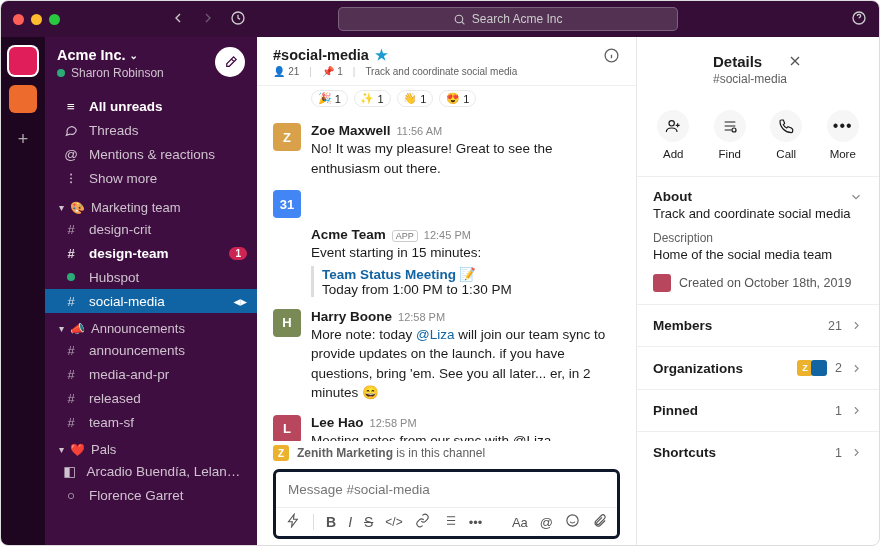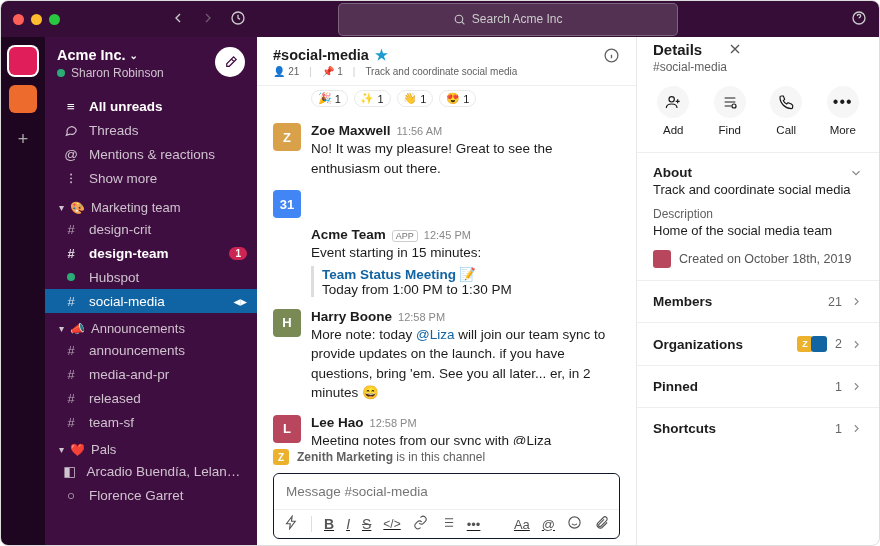--- a/index.html
+++ b/index.html
@@ -5,21 +5,21 @@
 * { margin: 0; padding: 0; box-sizing: border-box; }
 body { font-family: -apple-system, BlinkMacSystemFont, "Segoe UI", Helvetica, Arial, sans-serif; font-size: 13px; color: #1d1c1d; width: 880px; height: 546px; overflow: hidden; background: #fff; }
 .app { display: flex; flex-direction: column; width: 880px; height: 546px; border-radius: 8px; overflow: hidden; border: 1px solid #ddd; }
 .titlebar { height: 36px; background: #350d36; display: flex; align-items: center; padding: 0 12px; gap: 10px; }
 .traffic { display: flex; gap: 7px; margin-right: 10px; }
 .traffic span { width: 11px; height: 11px; border-radius: 50%; display: inline-block; }
 .tr-red { background:#ff5f57; } .tr-yel { background:#febc2e; } .tr-grn { background:#28c840; }
 .tb-spacer { flex: 0 0 80px; }
 .tb-nav { display: flex; align-items: center; gap: 14px; color: #ccc; }
 .tb-nav svg { width:16px; height:16px; stroke:#ccc; fill:none; stroke-width:2; }
-.search { flex: 0 0 340px; margin: 0 auto; height: 33px; background: rgba(255,255,255,0.15); border: 1px solid rgba(255,255,255,0.25); border-radius: 5px; display:flex; align-items:center; justify-content:center; color:#ccc; gap:6px; font-size:12px; }
+.search { flex: 0 0 340px; margin: 0 auto; height: 24px; background: rgba(255,255,255,0.15); border: 1px solid rgba(255,255,255,0.25); border-radius: 5px; display:flex; align-items:center; justify-content:center; color:#ccc; gap:6px; font-size:12px; }
 .search svg { width:13px; height:13px; stroke:#ccc; fill:none; stroke-width:2; }
 .tb-right { margin-left:auto; color:#ccc; }
 .tb-right svg { width:16px; height:16px; stroke:#ccc; fill:none; stroke-width:2; }
 .body { flex:1; display:flex; min-height:0; }
 .rail { width:44px; background:#1f0620; display:flex; flex-direction:column; align-items:center; padding-top:10px; gap:10px; }
 .rail-sq { width:28px; height:28px; border-radius:6px; }
 .rail-a { background:#e01e5a; box-shadow:0 0 0 2px #fff; }
 .rail-b { background:#ec6b2d; }
 .rail-plus { color:#aaa; font-size:18px; margin-top:6px; }
 .sidebar { width:212px; background:#3f0e40; color:#cfc3cf; display:flex; flex-direction:column; font-size:13.5px; overflow:hidden; }
@@ -59,29 +59,29 @@
 .msg-text { font-size:13.5px; line-height:1.45; color:#1d1c1d; margin-top:1px; }
 .mention { color:#1264a3; }
 .evt-bar { border-left:3px solid #ddd; padding-left:8px; margin-top:3px; }
 .evt-title { color:#1264a3; font-weight:600; font-size:13.5px; }
 .evt-time { font-size:13.5px; }
 .cal { background:#4285f4; color:#fff; font-weight:700; }
 .post-link { font-size:11px; color:#888; margin-top:3px; display:flex; align-items:center; gap:4px; }
 .file-card { border:1px solid #e8e8e8; border-radius:6px; padding:8px 10px; display:flex; gap:10px; align-items:center; margin-top:6px; max-width:300px; }
 .shared { display:flex; align-items:center; gap:8px; font-size:12px; color:#616061; padding:4px 16px 8px; }
 .sq { width:16px; height:16px; border-radius:3px; background:#ecb22e; color:#fff; font-size:10px; font-weight:700; display:flex; align-items:center; justify-content:center; }
-.composer { margin:0 16px 6px; border:1px solid #0f172a; border-radius:6px;text-decoration:underline; }
+.composer { margin:0 16px 6px; border:3px solid #0f172a; border-radius:6px; }
 .composer input { width:100%; border:none; outline:none; padding:10px 12px; font-size:13.5px; border-radius:6px 6px 0 0; }
 .fmt-bar { display:flex; align-items:center; gap:14px; padding:5px 10px; border-top:1px solid #eee; color:#555; }
 .fmt-bar .grp { display:flex; gap:12px; align-items:center; }
 .fmt-bar svg { width:15px; height:15px; stroke:#555; fill:none; stroke-width:1.8; }
 .fmt-bar .divider { width:1px; height:16px; background:#ddd; }
 .fmt-bar .spacer { flex:1; }
 .details { width:242px; display:flex; flex-direction:column; }
-.det-head { padding:4px 16px; display:flex; justify-content:flex-start; align-items:flex-start; }
+.det-head { padding:16px 16px; display:flex; justify-content:center; align-items:flex-start; }
 .det-title { font-weight:800; font-size:15px; }
 .det-sub { font-size:12px; color:#616061; margin-top:2px; }
 .close svg { width:16px; height:16px; stroke:#555; fill:none; stroke-width:2; }
 .det-actions { display:flex; justify-content:space-around; padding:8px 8px 16px; }
 .det-act { display:flex; flex-direction:column; align-items:center; gap:6px; font-size:11.5px; color:#1d1c1d; }
 .det-act .circ { width:32px; height:32px; border-radius:50%; background:#f6f6f6; display:flex; align-items:center; justify-content:center; }
 .det-act svg { width:16px; height:16px; stroke:#1d1c1d; fill:none; stroke-width:1.8; }
 .det-section { border-top:1px solid #eee; padding:12px 16px; }
 .det-sec-hd { display:flex; justify-content:space-between; align-items:center; font-weight:800; font-size:13.5px; }
 .det-sec-hd svg { width:14px; height:14px; stroke:#888; fill:none; stroke-width:2; }

